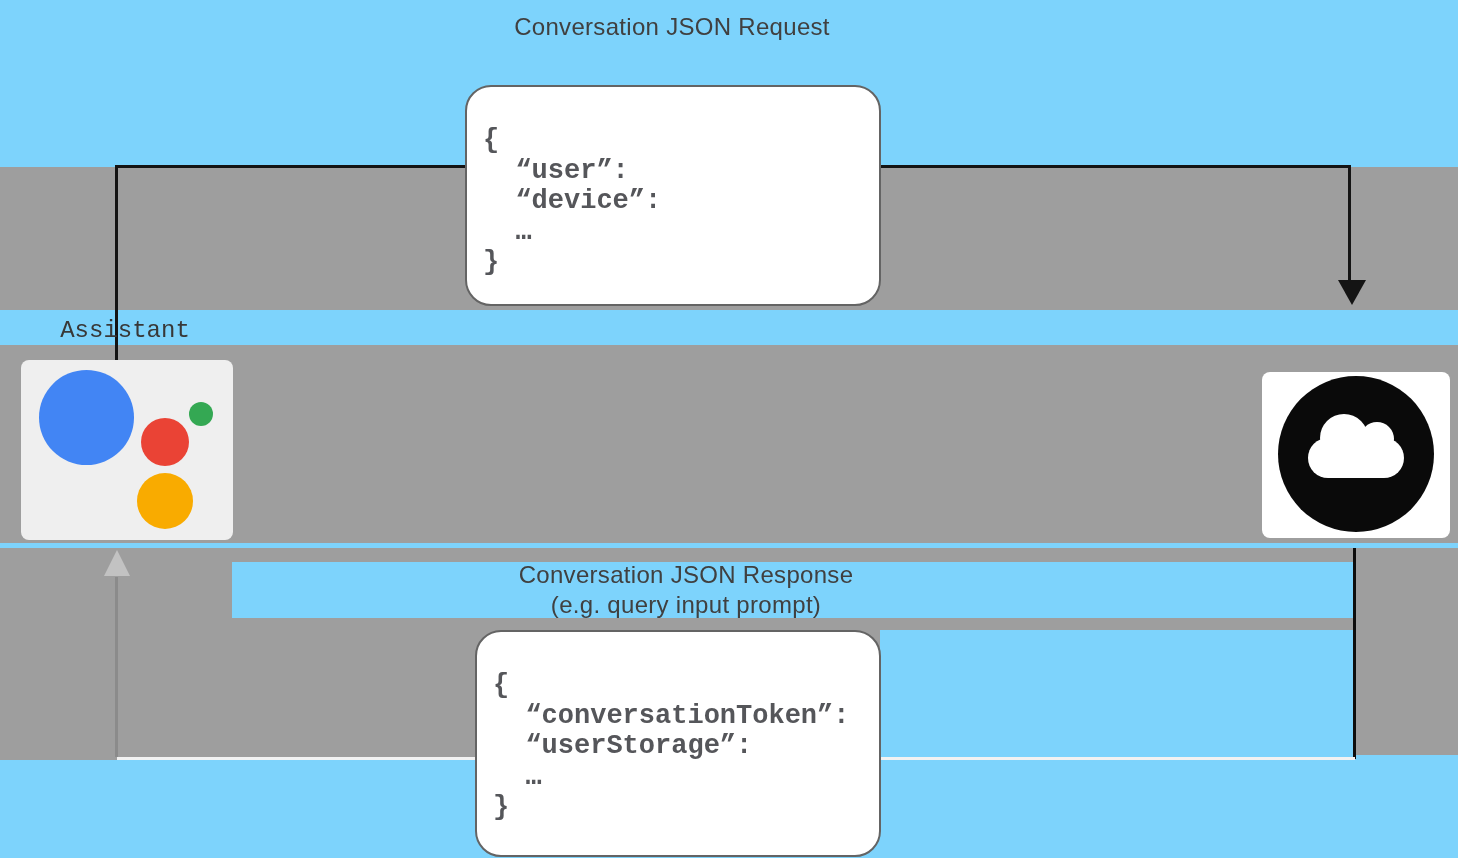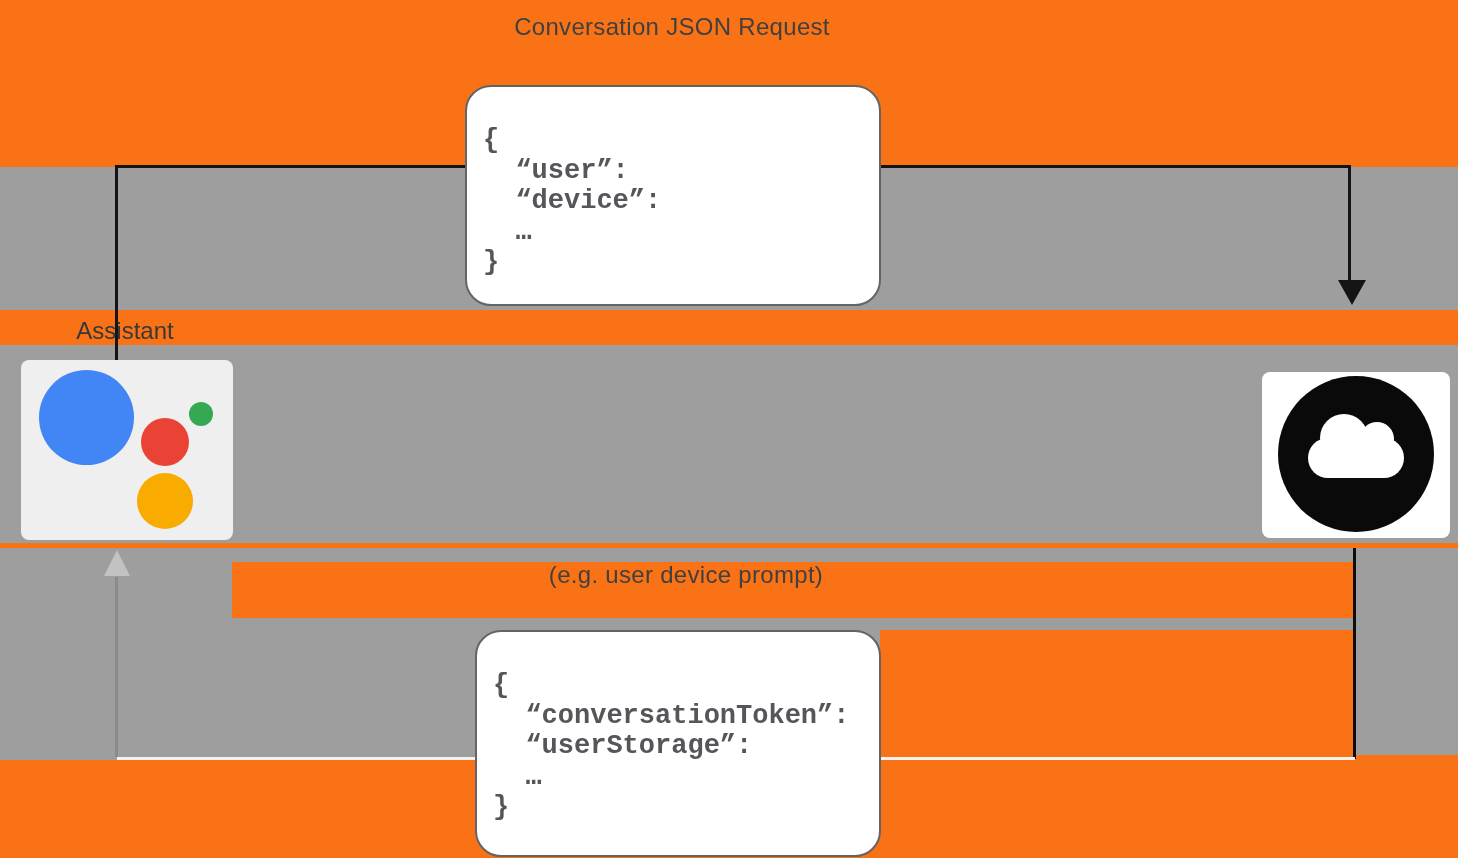--- a/index.html
+++ b/index.html
@@ -1,16 +1,16 @@
 <!DOCTYPE html>
 <html><head>
 <meta charset="utf-8">
 <style>
   html,body{margin:0;padding:0;background:#000;}
-  #stage{position:relative;width:1458px;height:858px;background:#f97316;overflow:hidden;
+  #stage{position:relative;width:1458px;height:858px;background:#7dd3fc;overflow:hidden;
          font-family:"Liberation Sans",sans-serif;}
   .band{position:absolute;background:#9e9e9e;}
   #band-top{left:0;top:167px;width:1458px;height:143px;}
   #band-mid{left:0;top:345px;width:1458px;height:198px;}
   #band-low-left{left:0;top:548px;width:232px;height:212px;}
   #band-low-strip-a{left:232px;top:548px;width:1123px;height:14px;}
   #band-low-strip-b{left:232px;top:618px;width:1123px;height:12px;}
   #band-low-midleft{left:232px;top:630px;width:648px;height:130px;}
   #band-low-right{left:1355px;top:548px;width:103px;height:207px;}
 
@@ -26,21 +26,21 @@
   #resp-v-left{left:115px;top:577px;width:3px;height:180px;background:#8b8b8b;}
   #resp-head{position:absolute;left:104px;top:550px;width:0;height:0;
              border-left:13px solid transparent;border-right:13px solid transparent;
              border-bottom:26px solid #c2c2c2;}
 
   .caption{position:absolute;text-align:center;color:#404040;font-size:24px;
            line-height:30px;letter-spacing:.3px;white-space:nowrap;transform:translateX(-50%);}
   #request-caption{left:672px;top:12px;}
   #response-caption{left:686px;top:560px;}
 
-  .node-label{position:absolute;color:#383838;font-size:24px;text-align:center;}
+  .node-label{position:absolute;color:#383838;font-size:24px;text-align:center;font-family:Liberation Mono, monospace;}
   #assistant-label{left:0;top:317px;width:250px;}
   #fulfillment-label{left:1230px;top:317px;width:220px;}
 
   .json-card{position:absolute;background:#fff;border:2px solid #646464;
              border-radius:26px;box-sizing:border-box;}
   #request-card{left:465px;top:85px;width:416px;height:221px;}
   #response-card{left:475px;top:630px;width:406px;height:227px;}
   .json-code{margin:0;padding:38px 0 0 16px;
              font-family:"Liberation Mono","DejaVu Sans Mono",monospace;
              font-weight:700;font-size:27px;line-height:30.5px;color:#55565a;}
@@ -108,21 +108,22 @@
     <div class="dot" id="dot-yellow"></div>
   </div>
 
   <div id="fulfillment-tile">
     <div id="cloud-circle">
       <div id="cloud"></div>
     </div>
   </div>
 
   <div class="caption" id="response-caption">
-    <div>(e.g. user device prompt)</div>
+    <div>Conversation JSON Response</div>
+    <div>(e.g. query input prompt)</div>
   </div>
 
   <div class="json-card" id="response-card">
     <pre class="json-code">{
   “conversationToken”:
   “userStorage”:
   …
 }</pre>
   </div>
 

